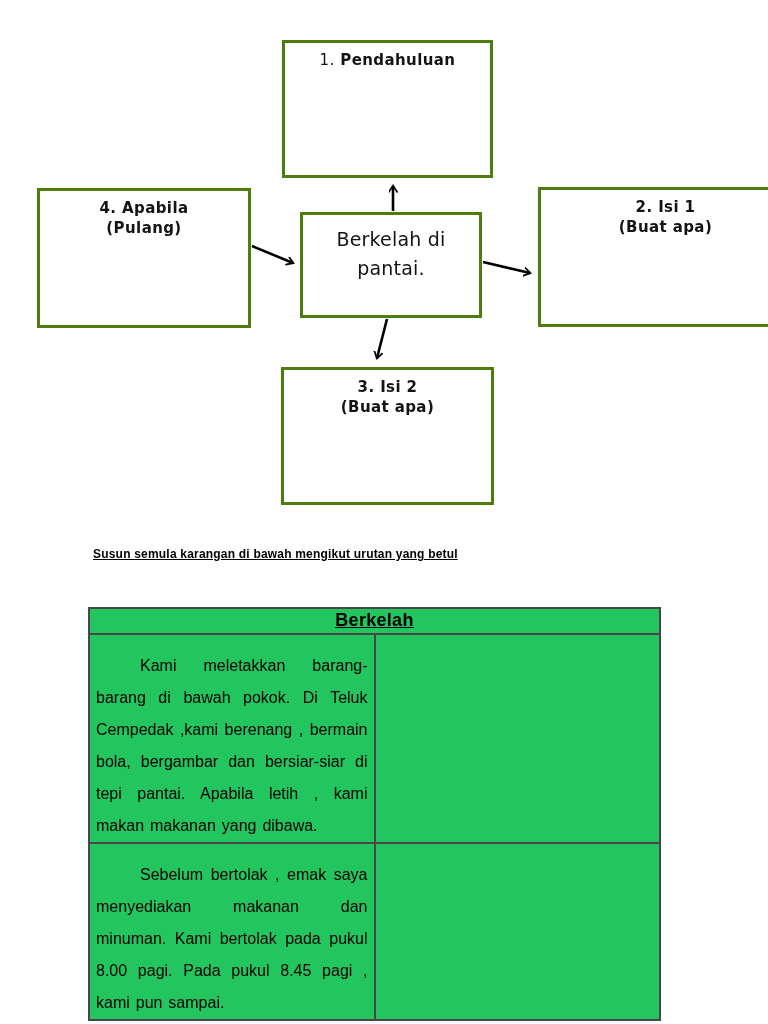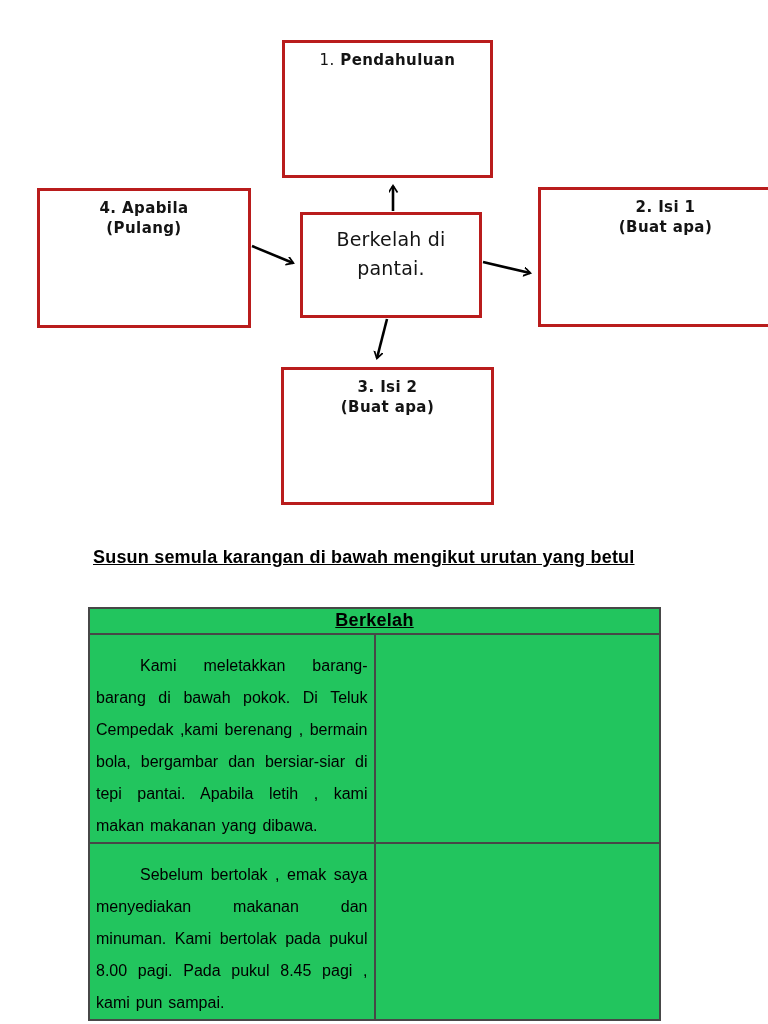--- a/index.html
+++ b/index.html
@@ -3,40 +3,40 @@
 <meta charset="utf-8">
 <style>
   html,body { margin:0; padding:0; background:#ffffff; }
   body { width:768px; height:1024px; font-family:"Liberation Sans",sans-serif; }
   .page { position:relative; width:768px; height:1024px; background:#ffffff; overflow:hidden; }
 
   
   .diagram { position:absolute; left:0; top:0; width:768px; height:540px; }
   .arrows { position:absolute; left:0; top:0; width:768px; height:540px; pointer-events:none; }
   .node {
-    position:absolute; border:3px solid #b91c1c; background:#ffffff; box-sizing:border-box;
+    position:absolute; border:3px solid #4d7c0f; background:#ffffff; box-sizing:border-box;
     text-align:center; font-family:"DejaVu Sans","Liberation Sans",sans-serif;
     font-weight:bold; font-size:15px; letter-spacing:0.4px; color:#141414;
     padding-top:7px; line-height:1.35;
   }
   #box-pendahuluan { left:282px; top:40px;  width:211px; height:138px; }
   #box-isi1       { left:538px; top:187px; width:255px; height:140px; }
   #box-isi2       { left:281px; top:367px; width:213px; height:138px; }
   #box-penutup    { left:37px;  top:188px; width:214px; height:140px; }
   #box-center {
     left:300px; top:212px; width:182px; height:106px;
     font-weight:normal; font-size:19px; letter-spacing:0.2px;
     padding:10px 16px 16px; line-height:1.5;
   }
   .num-light { font-weight:normal; }
 
   
   .instruction {
     position:absolute; left:93px; top:547px; width:600px;
-    font-size:18px; font-weight:bold; color:#000000;
+    font-size:12px; font-weight:bold; color:#000000;
     text-decoration:underline; letter-spacing:0.2px; white-space:nowrap;
   }
 
   
   .karangan {
     position:absolute; left:88px; top:607px; width:573px;
     border-collapse:collapse; table-layout:fixed;
   }
   .karangan td { border:2px solid #474747; vertical-align:top; background:#22c55e;margin-left:24px; }
   .title-cell {

